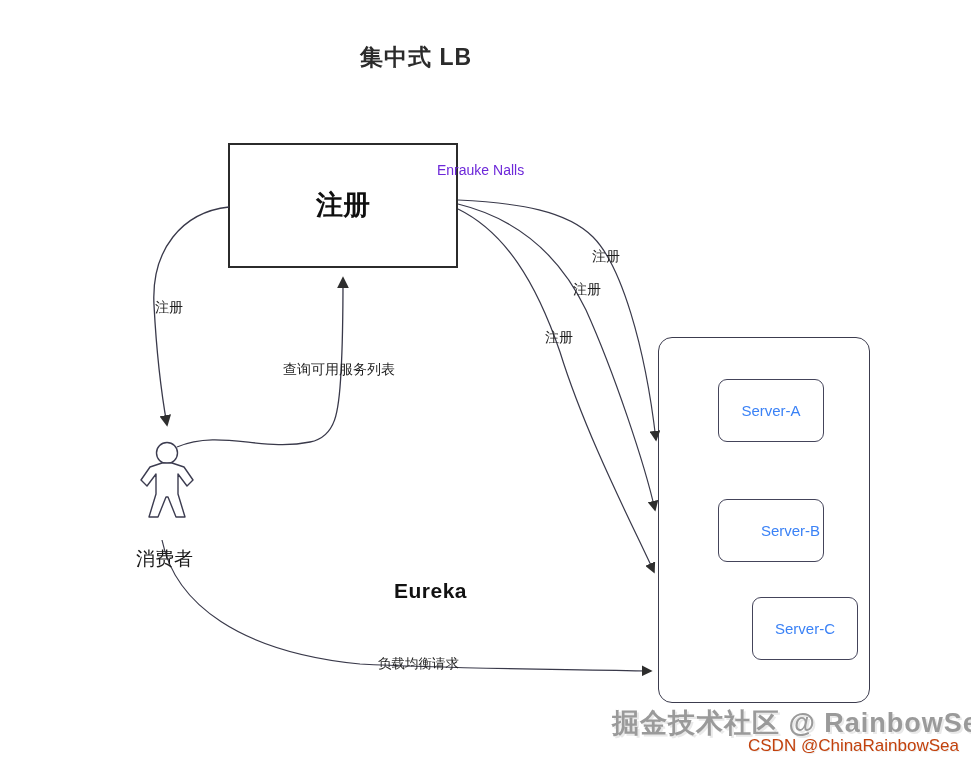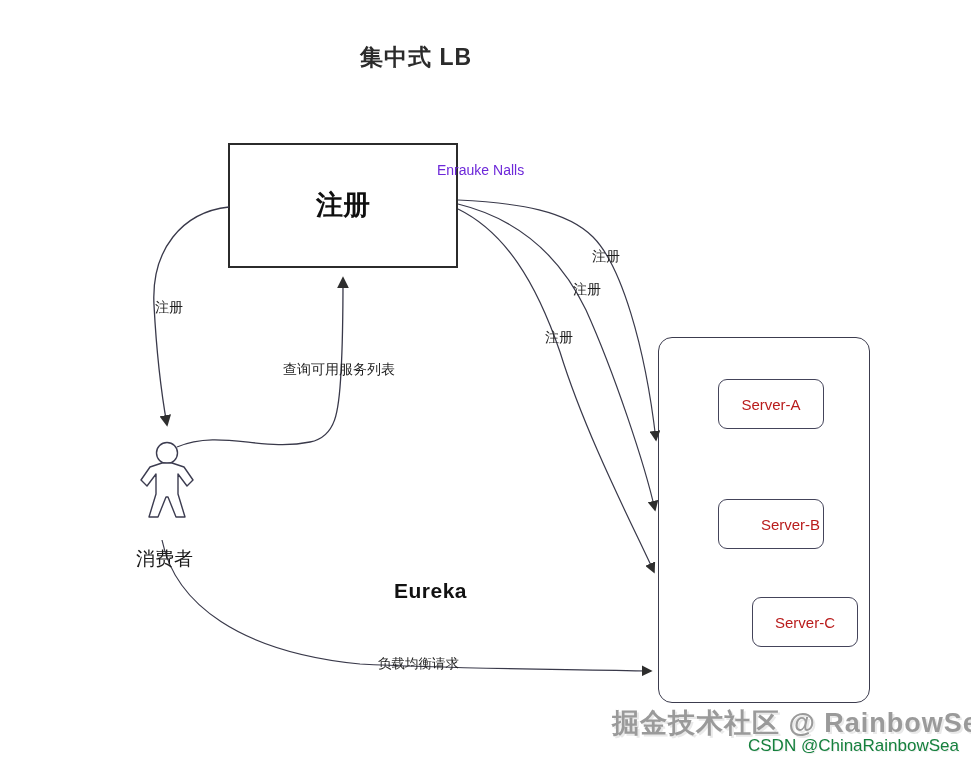--- a/index.html
+++ b/index.html
@@ -28,36 +28,36 @@
     display:flex; flex-direction:column; align-items:center; justify-content:center;
   }
   .eureka-box .line1 { font-size:27px; font-weight:bold; color:#0f0f0f; line-height:1.25; }
   .eureka-box .line2 { font-size:26px; font-weight:bold; color:#0f0f0f; line-height:1.25; }
 
   .group-box {
     position:absolute; left:658px; top:337px; width:212px; height:366px;
     border:1.4px solid #3c3c4e; border-radius:14px; background:#ffffff;
   }
   .server-box {
-    position:absolute; left:718px; width:106px; height:50px;
+    position:absolute; left:718px; width:106px; height:63px;
     border:1.2px solid #44445a; border-radius:9px; background:#ffffff;
     display:flex; align-items:center; justify-content:center;
-    font-size:15px; color:#b91c1c;
+    font-size:15px; color:#3b82f6;
   }
   .server-a { top:379px; }
   .server-b { top:499px;padding-left:39px; }
   .server-c { top:597px;margin-left:34px; }
 
   .wm1 {
     position:absolute; left:612px; top:705px; font-size:27px; font-weight:bold;
     color:#9a9a9a; text-shadow:2px 2px 0 #e9e9e9; letter-spacing:1px; white-space:nowrap;
   }
   .wm2 {
     position:absolute; left:748px; top:736px; font-size:17px;
-    color:#15803d; text-shadow:1px 1px 0 #efefef; white-space:nowrap;
+    color:#c2410c; text-shadow:1px 1px 0 #efefef; white-space:nowrap;
   }
 </style>
 </head>
 <body>
 
 <div class="stage">
 
   <div class="eureka-box">
     <div class="line1">注册</div>
   </div>

